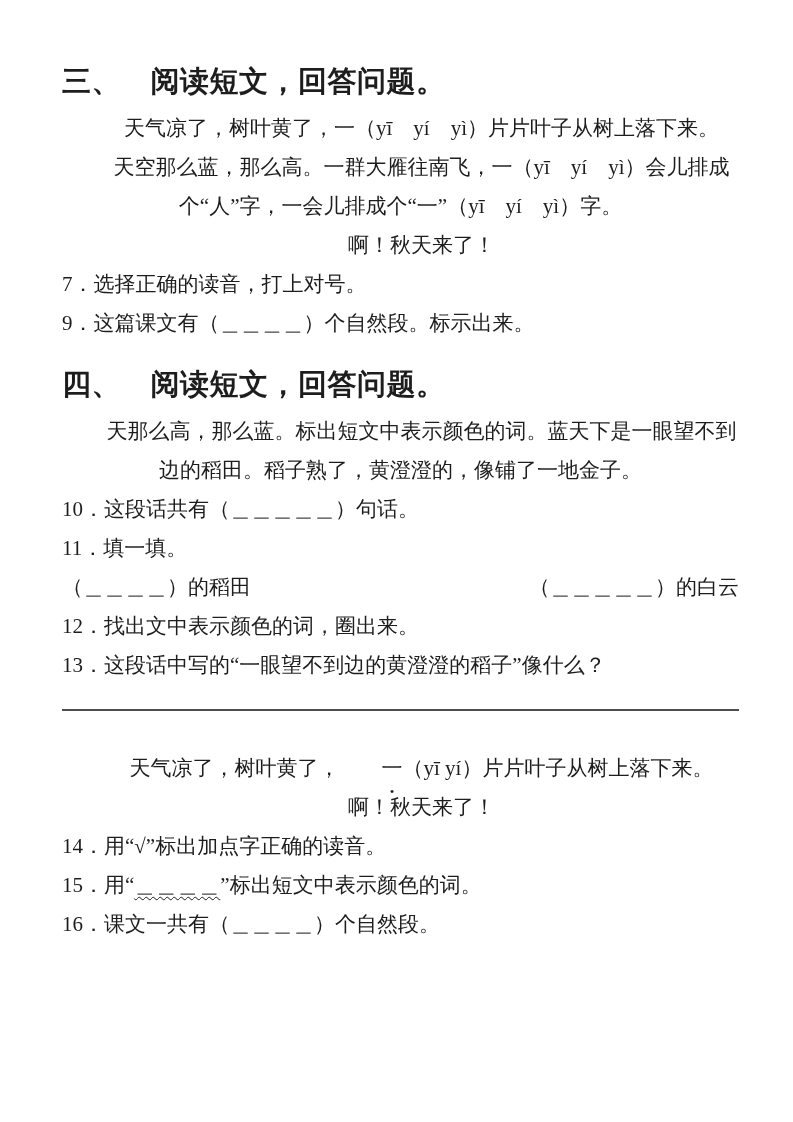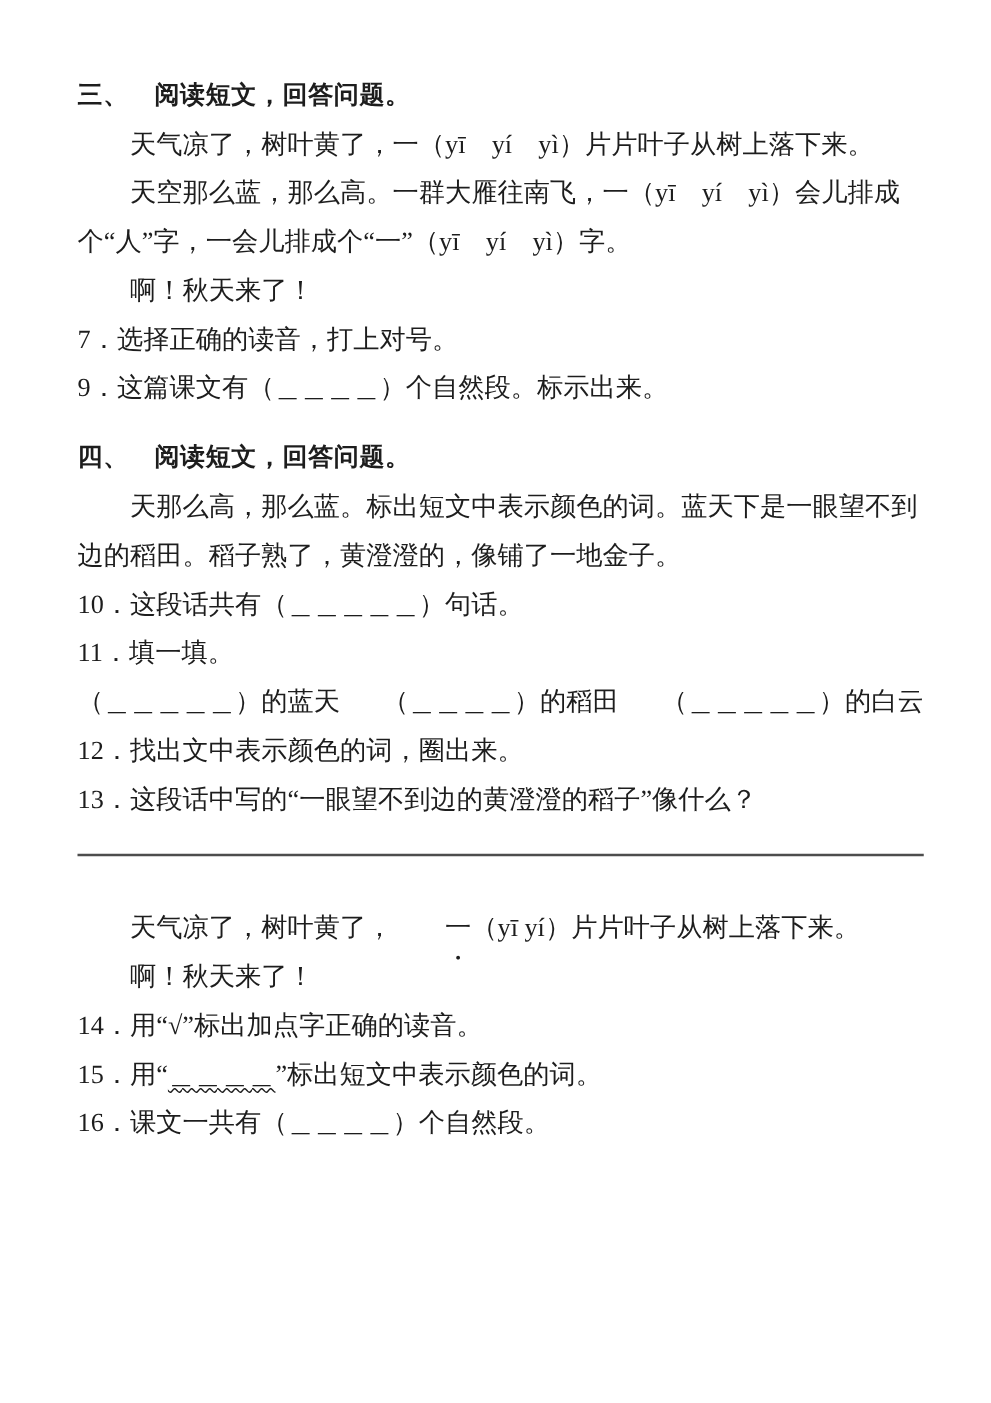--- a/index.html
+++ b/index.html
@@ -10,31 +10,32 @@
     box-sizing: border-box;
     background: #ffffff;
     padding: 62px 54px 0 62px;
     font-family: "Liberation Serif", "DejaVu Serif", serif;
     color: #1d1d1d;
     font-size: 21px;
     overflow: hidden;
   }
   .sec { margin: 0; }
   .sec-heading {
-    font-size: 20px;
+    font-size: 29px;
     font-weight: bold;
     margin: 0 0 7px 0;
     letter-spacing: 0.5px;
   }
   .sec-four { margin-top: 22px; }
   .sec-five { margin-top: 0; }
   .passage {
     margin: 0;
     text-indent: 2em;
     line-height: 39px;
+    text-align: center;
   }
   .question {
     margin: 0;
     line-height: 39px;
   }
   .fill-row {
     display: flex;
     justify-content: space-between;
     line-height: 39px;
     margin: 0;
@@ -79,21 +80,20 @@
     <p class="question">7．选择正确的读音，打上对号。</p>
     <p class="question">9．这篇课文有（＿＿＿＿）个自然段。标示出来。</p>
   </section>
 
   <section class="sec sec-four">
     <h2 class="sec-heading">四、　阅读短文，回答问题。</h2>
     <p class="passage">天那么高，那么蓝。标出短文中表示颜色的词。蓝天下是一眼望不到边的稻田。稻子熟了，黄澄澄的，像铺了一地金子。</p>
     <p class="question">10．这段话共有（＿＿＿＿＿）句话。</p>
     <p class="question">11．填一填。</p>
     <div class="fill-row">
-      <span>（＿＿＿＿＿）的蓝天</span>
       <span>（＿＿＿＿）的稻田</span>
       <span>（＿＿＿＿＿）的白云</span>
     </div>
     <p class="question">12．找出文中表示颜色的词，圈出来。</p>
     <p class="question">13．这段话中写的“一眼望不到边的黄澄澄的稻子”像什么？</p>
     <div class="answer-line"></div>
   </section>
 
   <section class="sec sec-five">
     <p class="passage"><span>天气凉了，树叶黄了，</span><span class="dotted">一</span><span>（yī yí）片片叶子从树上落下来。</span></p>

